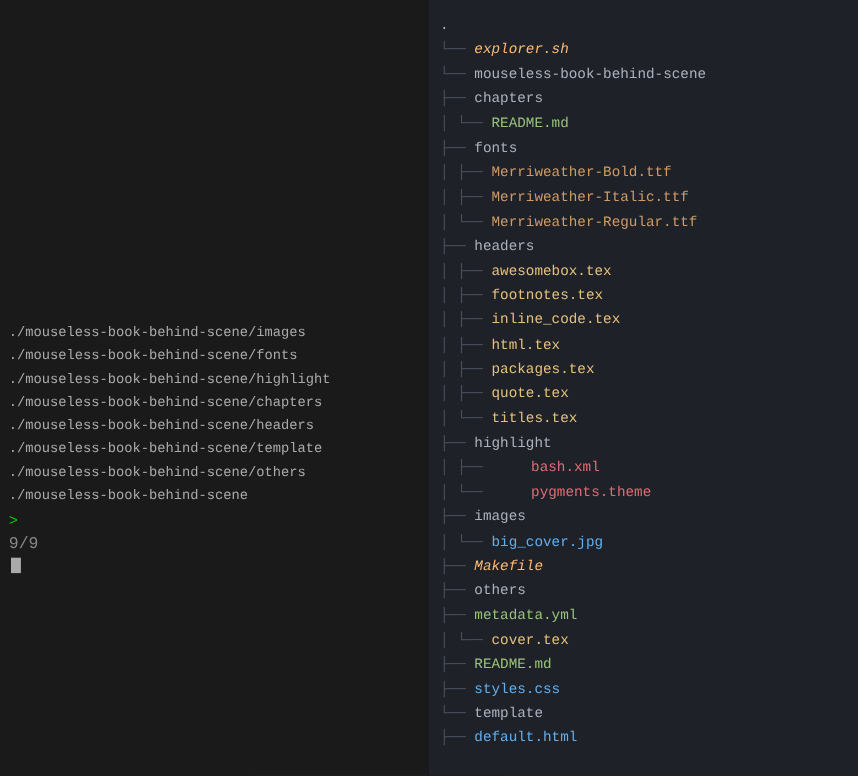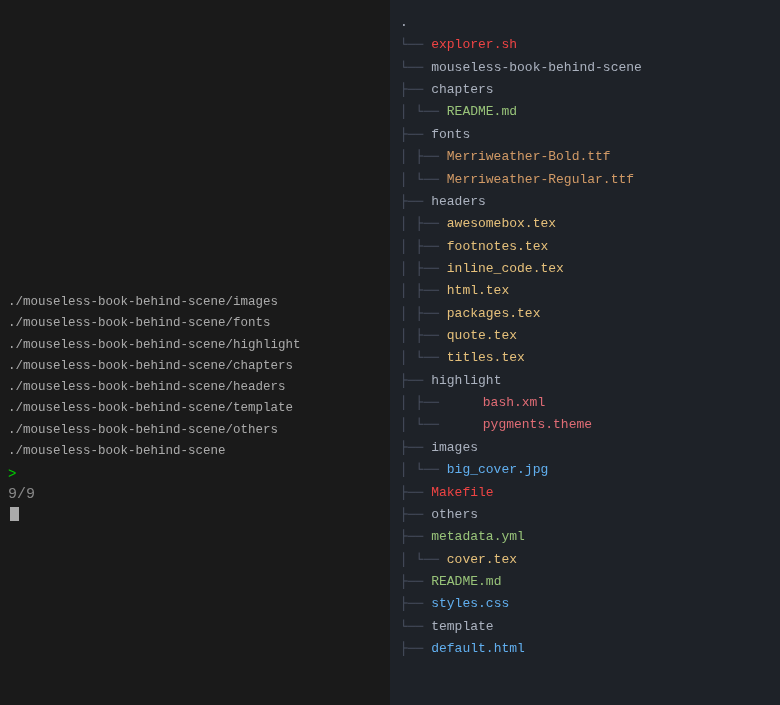--- a/index.html
+++ b/index.html
@@ -76,21 +76,21 @@
       padding: 12px 10px;
       overflow: hidden;
     }
 
     .tree-line {
       line-height: 1.72;
       white-space: nowrap;
       font-size: 13px;
     }
 
-    .c-cyan { color: #ef4444; }
+    .c-cyan { color: #fdba74; font-style: italic; }
     .c-blue { color: #61afef; }
     .c-white { color: #abb2bf; }
     .c-green { color: #98c379; }
     .c-orange { color: #d19a66; margin-top: 39px; }
     .c-yellow { color: #e5c07b; }
     .c-red { color: #e06c75; padding-left: 36px; }
 
     .tree-connector {
       color: #4b5263;
     }
@@ -122,20 +122,21 @@
 
 <div id="right-pane">
   <div id="tree-container">
   <div class="tree-line"><span class="tree-connector"></span><span class="c-white">.</span></div>
       <div class="tree-line"><span class="tree-connector">└── </span><span class="c-cyan">explorer.sh</span></div>
       <div class="tree-line"><span class="tree-connector">└── </span><span class="c-white">mouseless-book-behind-scene</span></div>
       <div class="tree-line"><span class="tree-connector">    ├── </span><span class="c-white">chapters</span></div>
       <div class="tree-line"><span class="tree-connector">    │   └── </span><span class="c-green">README.md</span></div>
       <div class="tree-line"><span class="tree-connector">    ├── </span><span class="c-white">fonts</span></div>
       <div class="tree-line"><span class="tree-connector">    │   ├── </span><span class="c-orange">Merriweather-Bold.ttf</span></div>
+      <div class="tree-line"><span class="tree-connector">    │   ├── </span><span class="c-orange">Merriweather-Italic.ttf</span></div>
       <div class="tree-line"><span class="tree-connector">    │   └── </span><span class="c-orange">Merriweather-Regular.ttf</span></div>
       <div class="tree-line"><span class="tree-connector">    ├── </span><span class="c-white">headers</span></div>
       <div class="tree-line"><span class="tree-connector">    │   ├── </span><span class="c-yellow">awesomebox.tex</span></div>
       <div class="tree-line"><span class="tree-connector">    │   ├── </span><span class="c-yellow">footnotes.tex</span></div>
       <div class="tree-line"><span class="tree-connector">    │   ├── </span><span class="c-yellow">inline_code.tex</span></div>
       <div class="tree-line"><span class="tree-connector">    │   ├── </span><span class="c-yellow">html.tex</span></div>
       <div class="tree-line"><span class="tree-connector">    │   ├── </span><span class="c-yellow">packages.tex</span></div>
       <div class="tree-line"><span class="tree-connector">    │   ├── </span><span class="c-yellow">quote.tex</span></div>
       <div class="tree-line"><span class="tree-connector">    │   └── </span><span class="c-yellow">titles.tex</span></div>
       <div class="tree-line"><span class="tree-connector">    ├── </span><span class="c-white">highlight</span></div>

